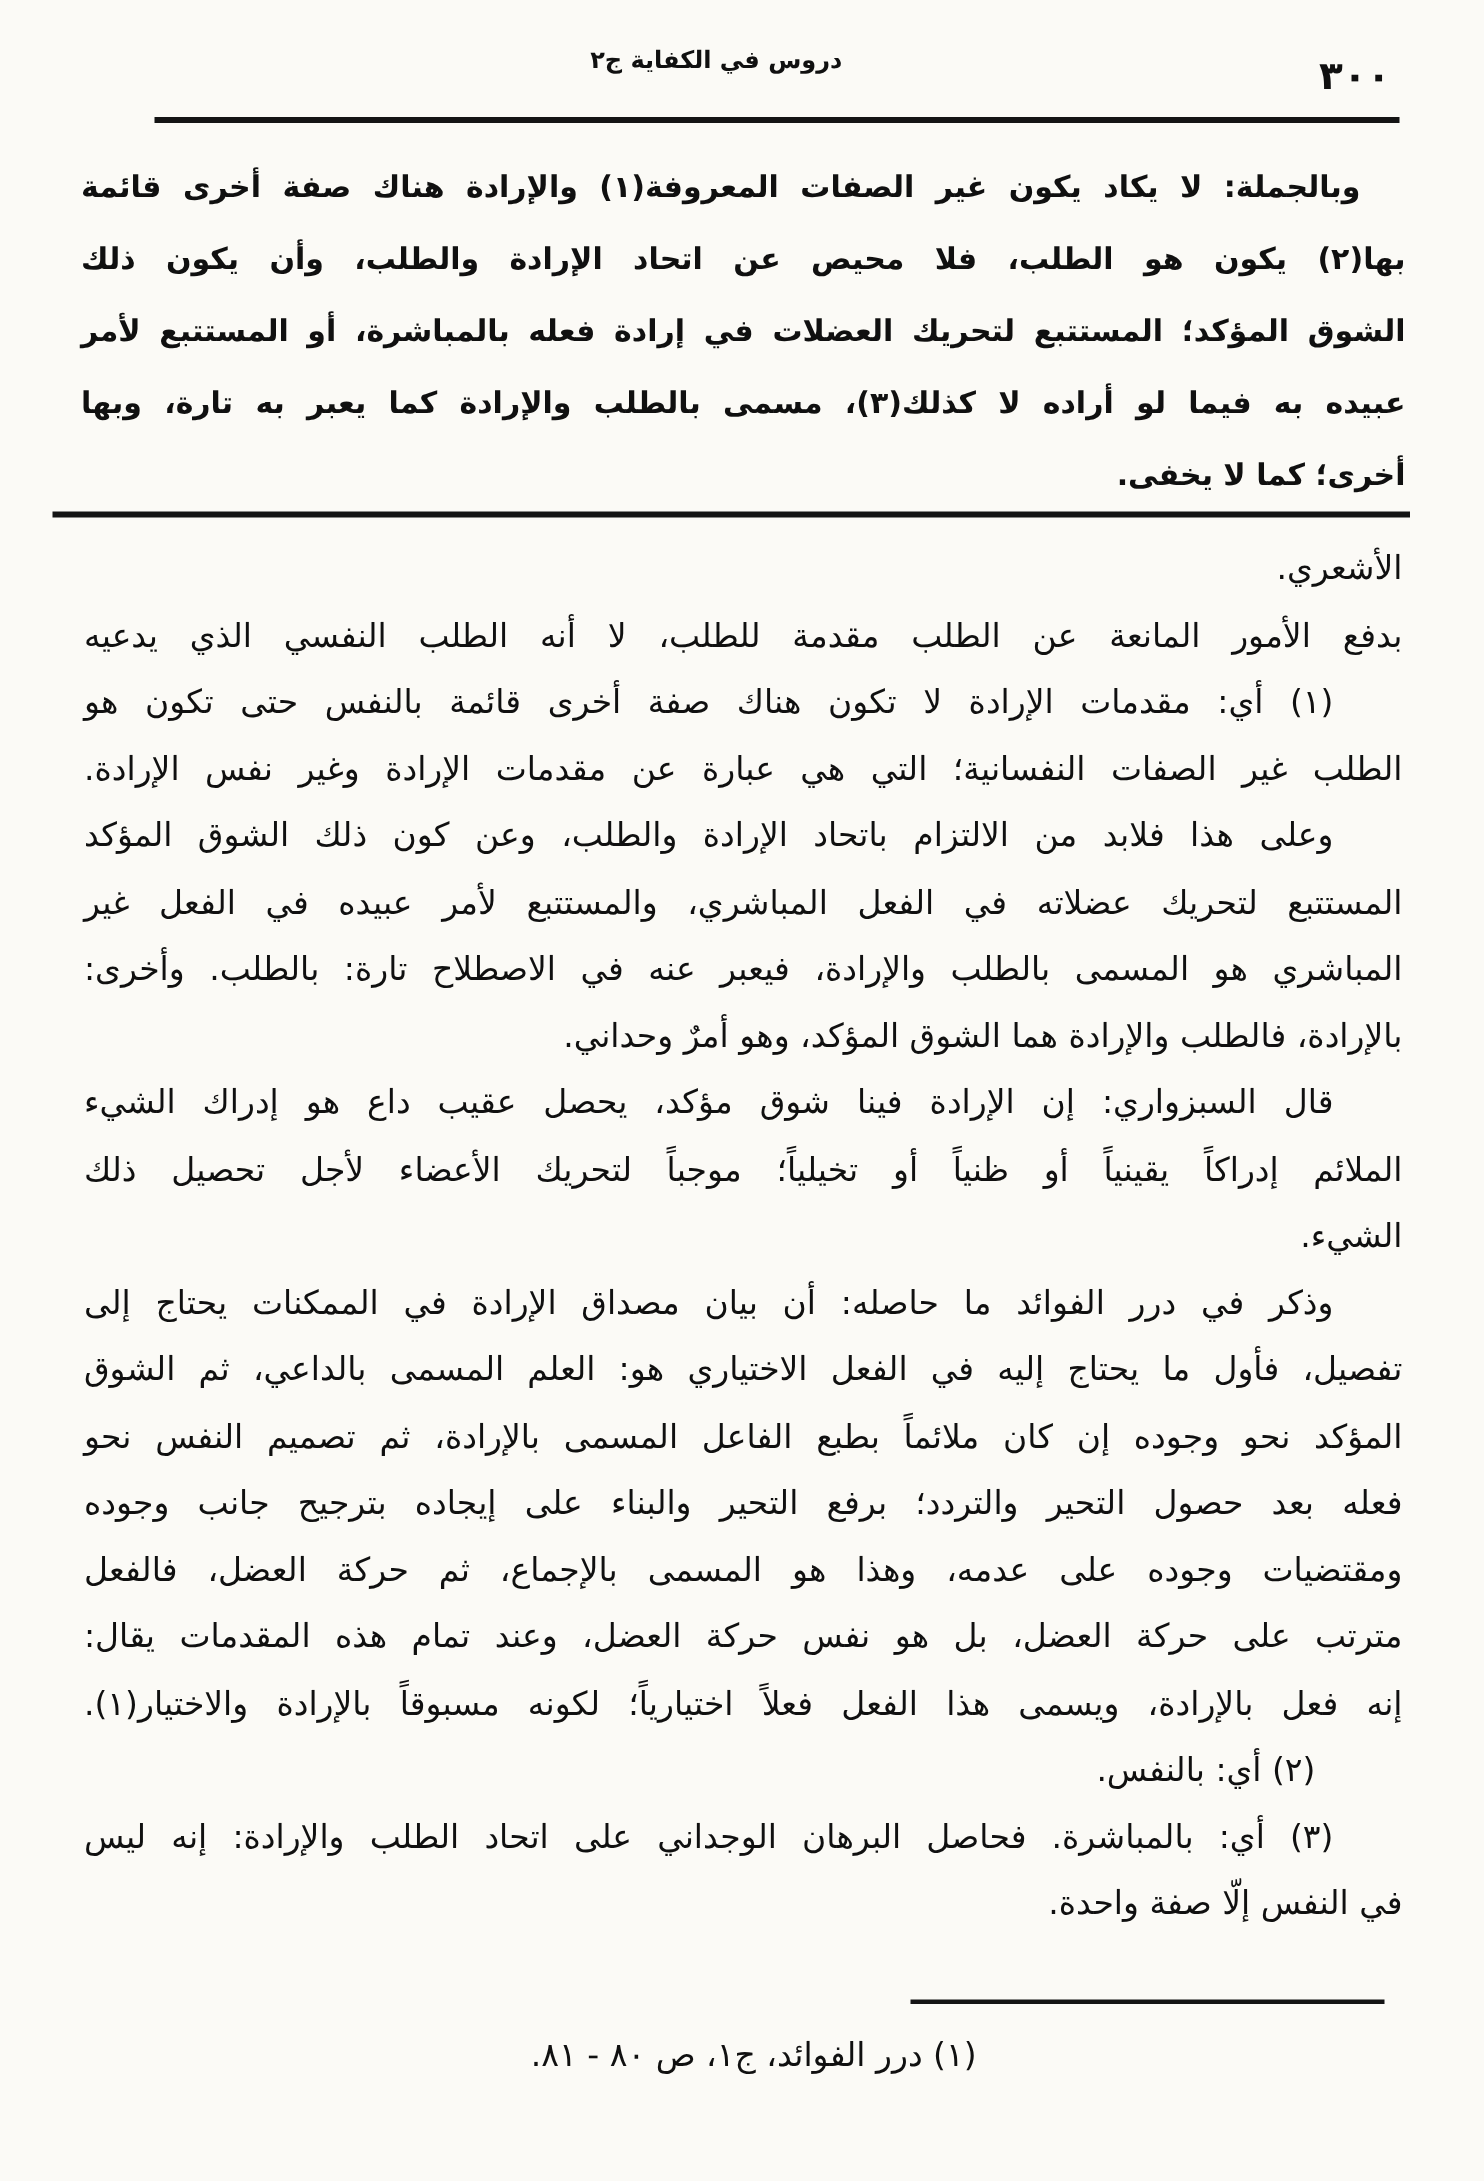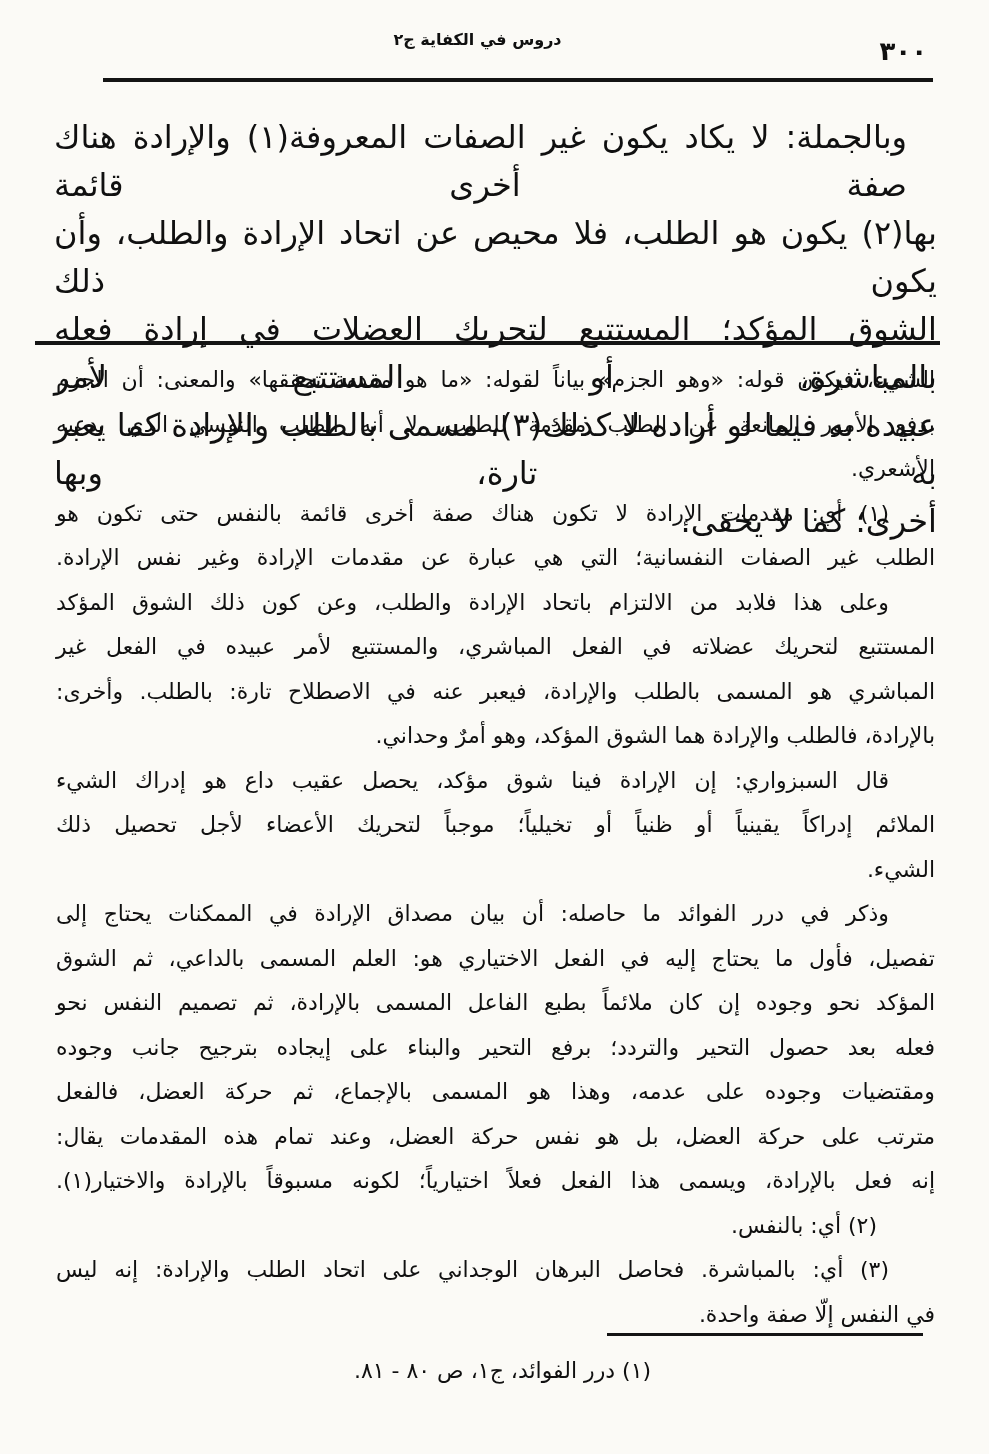--- a/index.html
+++ b/index.html
@@ -25,22 +25,22 @@
     position:absolute;top:36px;right:62px;
     font-size:26px;font-weight:bold;
   }
   .header-rule{
     position:absolute;top:78px;right:56px;
     width:830px;height:4px;background:#141414;
   }
 
   
   .matn{
-    position:absolute;top:113px;right:52px;left:54px;
-    font-size:32px;font-weight:normal;
+    position:absolute;top:100px;right:52px;left:54px;
+    font-size:20px;font-weight:bold;
     line-height:48px;
   }
   
   .commentary{
     position:absolute;top:358px;right:54px;left:56px;
     font-size:22px;font-weight:normal;
     line-height:44.5px;
   }
   .tline{width:100%;}
   .j{text-align:justify;text-align-last:justify;-moz-text-align-last:justify;}
@@ -77,23 +77,22 @@
     <div class="tline j ind-1">وبالجملة: لا يكاد يكون غير الصفات المعروفة(١) والإرادة هناك صفة أخرى قائمة</div>
     <div class="tline j">بها(٢) يكون هو الطلب، فلا محيص عن اتحاد الإرادة والطلب، وأن يكون ذلك</div>
     <div class="tline j">الشوق المؤكد؛ المستتبع لتحريك العضلات في إرادة فعله بالمباشرة، أو المستتبع لأمر</div>
     <div class="tline j">عبيده به فيما لو أراده لا كذلك(٣)، مسمى بالطلب والإرادة كما يعبر به تارة، وبها</div>
     <div class="tline r">أخرى؛ كما لا يخفى.</div>
   </div>
 
   <div class="matn-sep"></div>
 
   <div class="commentary">
-    <div class="tline j">الشيء، فيكون قوله: «وهو الجزم» بياناً لقوله: «ما هو مقدمة تحققها» والمعنى: أن الجزم</div>
+    <div class="tline r">الأشعري.</div>
     <div class="tline j">بدفع الأمور المانعة عن الطلب مقدمة للطلب، لا أنه الطلب النفسي الذي يدعيه</div>
-    <div class="tline r">الأشعري.</div>
     <div class="tline j ind-2">(١) أي: مقدمات الإرادة لا تكون هناك صفة أخرى قائمة بالنفس حتى تكون هو</div>
     <div class="tline j">الطلب غير الصفات النفسانية؛ التي هي عبارة عن مقدمات الإرادة وغير نفس الإرادة.</div>
     <div class="tline j ind-2">وعلى هذا فلابد من الالتزام باتحاد الإرادة والطلب، وعن كون ذلك الشوق المؤكد</div>
     <div class="tline j">المستتبع لتحريك عضلاته في الفعل المباشري، والمستتبع لأمر عبيده في الفعل غير</div>
     <div class="tline j">المباشري هو المسمى بالطلب والإرادة، فيعبر عنه في الاصطلاح تارة: بالطلب. وأخرى:</div>
     <div class="tline r">بالإرادة، فالطلب والإرادة هما الشوق المؤكد، وهو أمرٌ وحداني.</div>
     <div class="tline j ind-2">قال السبزواري: إن الإرادة فينا شوق مؤكد، يحصل عقيب داع هو إدراك الشيء</div>
     <div class="tline j">الملائم إدراكاً يقينياً أو ظنياً أو تخيلياً؛ موجباً لتحريك الأعضاء لأجل تحصيل ذلك</div>
     <div class="tline r">الشيء.</div>
     <div class="tline j ind-2">وذكر في درر الفوائد ما حاصله: أن بيان مصداق الإرادة في الممكنات يحتاج إلى</div>

